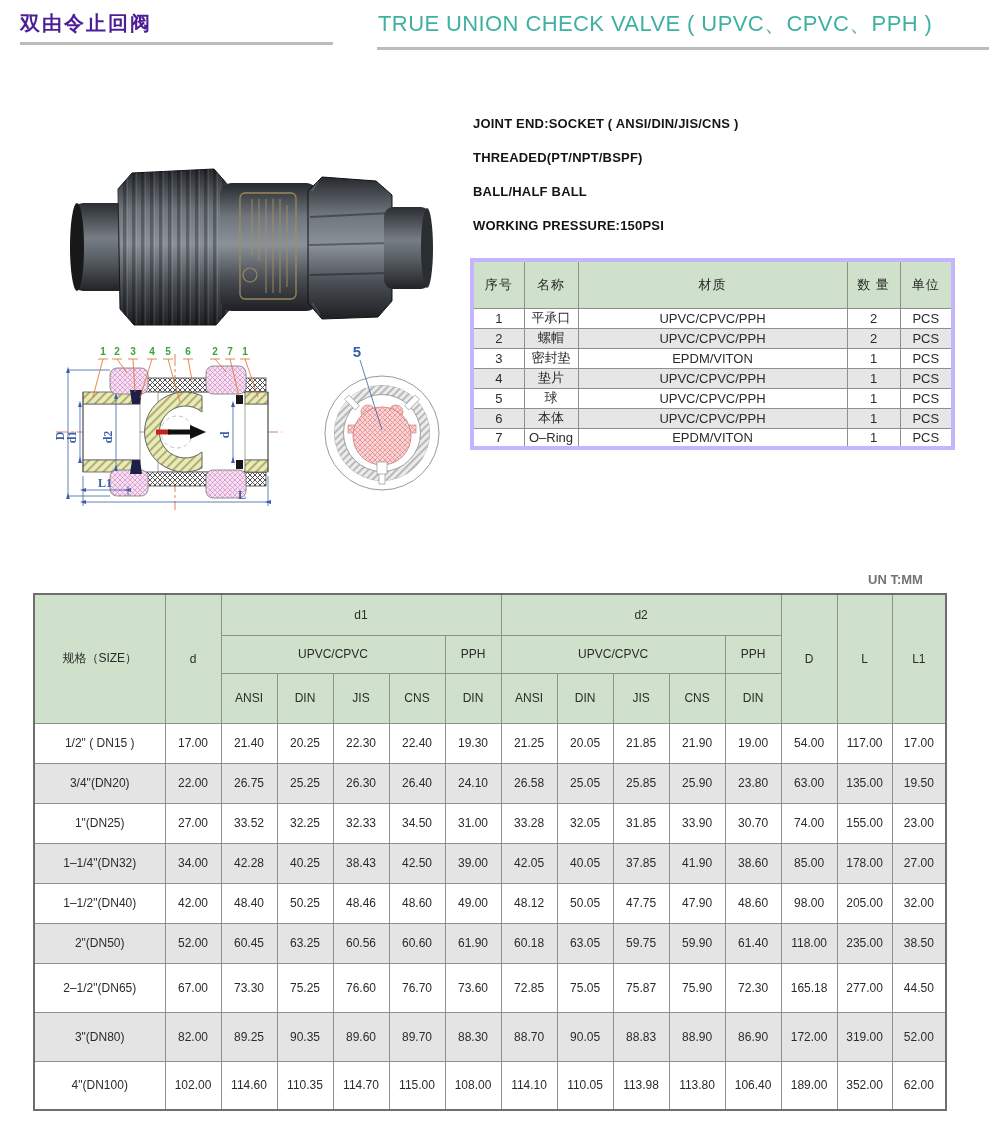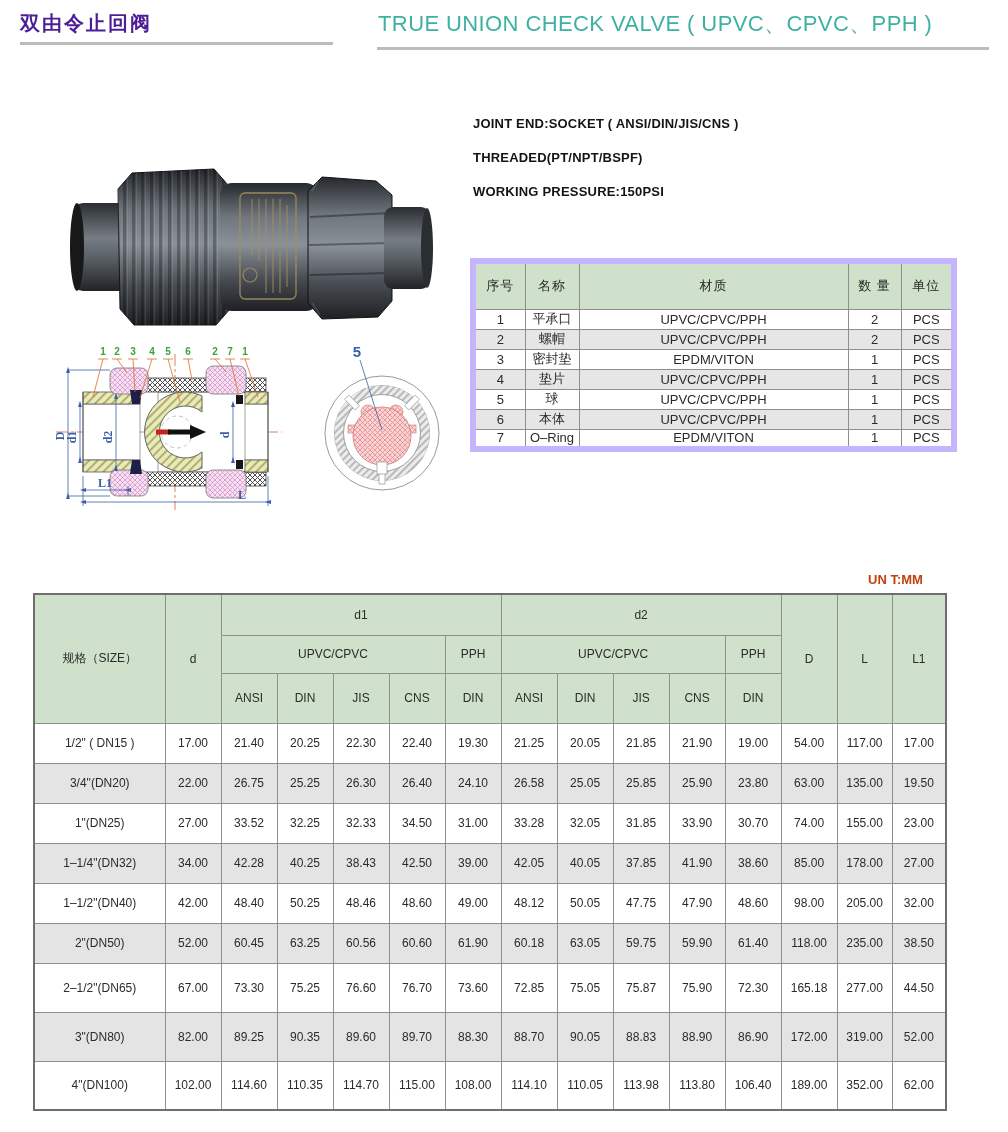--- a/index.html
+++ b/index.html
@@ -19,29 +19,29 @@
   
   .photo   { position:absolute; left:60px;  top:95px; }
   .drawing { position:absolute; left:30px;  top:340px; }
 
   
   .specs { position:absolute; left:473px; top:116px; }
   .spec-line { font-size:13px; font-weight:bold; color:#141414; height:34px; letter-spacing:0.2px; }
 
   
   table { border-collapse:collapse; table-layout:fixed; }
-  .parts-table { position:absolute; left:470px; top:258px; width:481px; border:6px solid #c4b5fd; }
+  .parts-table { position:absolute; left:470px; top:258px; width:481px; border:4px solid #c4b5fd; }
   .parts-table th, .parts-table td { border:1px solid #8f8f8f; text-align:center;
         font-size:13px; color:#2b2b2b; overflow:hidden; white-space:nowrap; }
   .parts-table thead th { background:#cfe1ca; height:48px; font-weight:normal; letter-spacing:1px; }
   .parts-table tbody td { height:20px; background:#fff; }
   .parts-table tbody tr.alt td { background:#e6e6e6; }
 
   
-  .unit-note { position:absolute; left:868px; top:572px; font-size:13px; font-weight:bold; color:#c2410c; }
+  .unit-note { position:absolute; left:868px; top:572px; font-size:13px; font-weight:bold; color:#737373; }
 
   
   .dim-table { position:absolute; left:33px; top:593px; width:912px; border:2px solid #6e6e6e; }
   .dim-table th, .dim-table td { border:1px solid #8f8f8f; text-align:center; font-size:12px;
         color:#2b2b2b; overflow:hidden; white-space:nowrap; }
   .dim-table thead th { background:#cfe1ca; font-weight:normal; }
   .dim-table thead tr:nth-child(1) { height:41px; }
   .dim-table thead tr:nth-child(2) { height:38px; }
   .dim-table thead tr:nth-child(3) { height:50px; }
   .dim-table tbody tr { height:40px; }
@@ -115,20 +115,21 @@
 
   <g>
     <rect x="324" y="112" width="46" height="82" rx="9" fill="url(#gStub)"></rect>
     <ellipse cx="367" cy="153" rx="6" ry="40" fill="#2b2e31"></ellipse>
   </g>
 </svg>
 
 <div class="specs">
   <div class="spec-line">JOINT END:SOCKET ( ANSI/DIN/JIS/CNS )</div>
   <div class="spec-line">THREADED(PT/NPT/BSPF)</div>
+  <div class="spec-line">BALL/HALF BALL</div>
   <div class="spec-line">WORKING PRESSURE:150PSI</div>
 </div>
 
 <table class="parts-table">
   <colgroup>
       <col style="width:52px">
       <col style="width:54px">
       <col style="width:269px">
       <col style="width:53px">
       <col style="width:53px">

